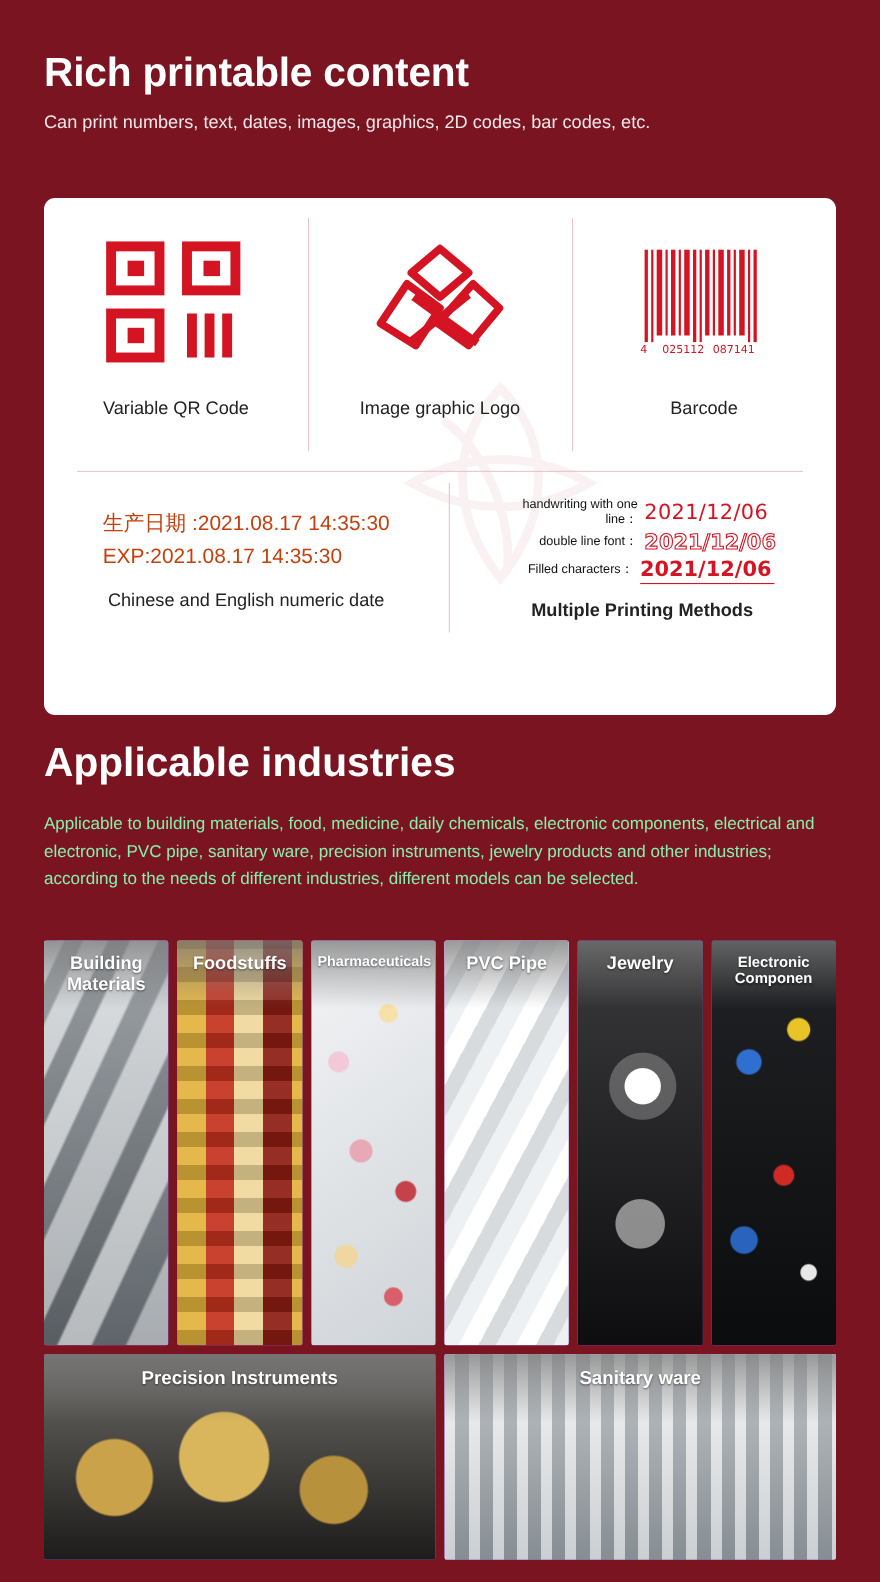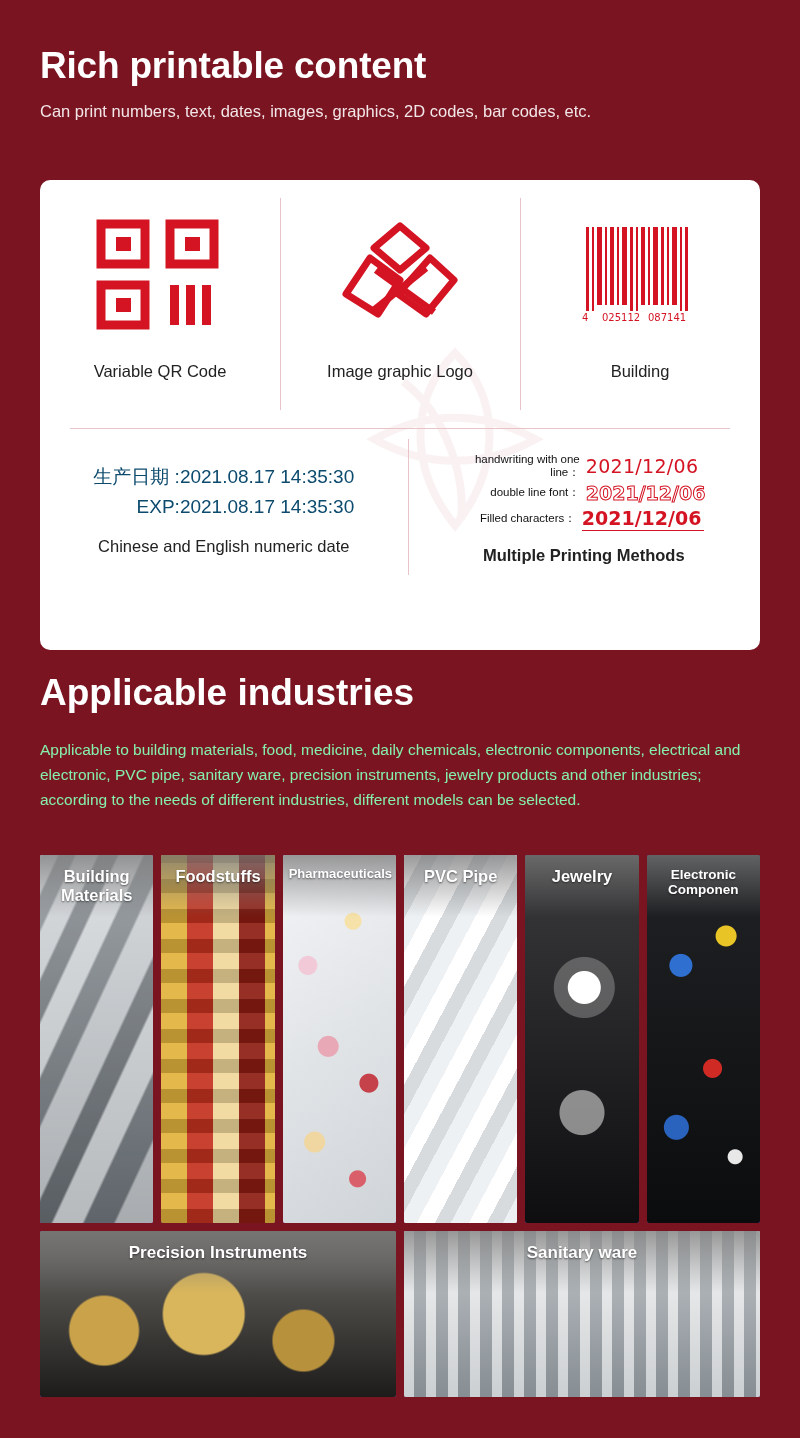--- a/index.html
+++ b/index.html
@@ -119,24 +119,24 @@
   .bot-left { width: 390px; }
   .bot-right { width: 374px; }
   .bot-right::before {
     content: "";
     position: absolute;
     left: 0; top: 10px; bottom: 14px;
     width: 1px;
     background: #e8c4c9;
   }
   .date-lines {
-    color: #0c4a6e;
+    color: #c2410c;
     font-size: 19px;
     line-height: 1.55;
-    text-align: right;
+    text-align: left;
     margin-bottom: 16px;
   }
   .bot-caption {
     font-size: 16.5px;
     color: #222222;
   }
   .bot-caption.bold { font-weight: bold; }
 
   .method-rows {
     margin-bottom: 12px;
@@ -219,21 +219,21 @@
   }
   .tile-label.small { font-size: 13.5px; font-weight: bold; }
   .tile-label.pharma { font-size: 13px; }
   .grid-row2 {
     position: absolute;
     left: 40px; top: 1231px;
     width: 720px; height: 170px;
     display: flex;
     gap: 8px;
   }
-  .r2 { width: 356px; height: 166px; }
+  .r2 { width: 356px; height: 187px; }
   .r2 .tile-label { font-size: 17px; }
 
   
   .ph { position: absolute; inset: 0; }
   .ph-metal {
     background:
       linear-gradient(115deg, rgba(255,255,255,.55) 0 6%, rgba(0,0,0,.12) 7% 12%, rgba(255,255,255,.45) 13% 20%, rgba(0,0,0,.18) 21% 27%, rgba(255,255,255,.5) 28% 36%, rgba(0,0,0,.15) 37% 44%, rgba(255,255,255,.42) 45% 56%, rgba(0,0,0,.2) 57% 64%, rgba(255,255,255,.5) 65% 75%, rgba(0,0,0,.14) 76% 86%, rgba(255,255,255,.4) 87% 100%),
       linear-gradient(#b9bfc4, #6e757b);
   }
   .ph-food {
@@ -369,21 +369,21 @@
             <rect x="100" y="4" width="2" height="84"></rect>
             <rect x="105" y="4" width="3" height="84"></rect>
           </g>
           <g fill="#d41423" font-family="DejaVu Sans" font-size="10">
             <text x="2" y="98">4</text>
             <text x="22" y="98">025112</text>
             <text x="68" y="98">087141</text>
           </g>
         </svg>
       </div>
-      <div class="cell-label">Building</div>
+      <div class="cell-label">Barcode</div>
     </div>
   </div>
 
   <div class="card-divider"></div>
 
   <div class="card-bottom">
     <div class="bot-left">
       <div class="date-lines">
         <div>生产日期 :2021.08.17 14:35:30</div>
         <div>EXP:2021.08.17 14:35:30</div>

